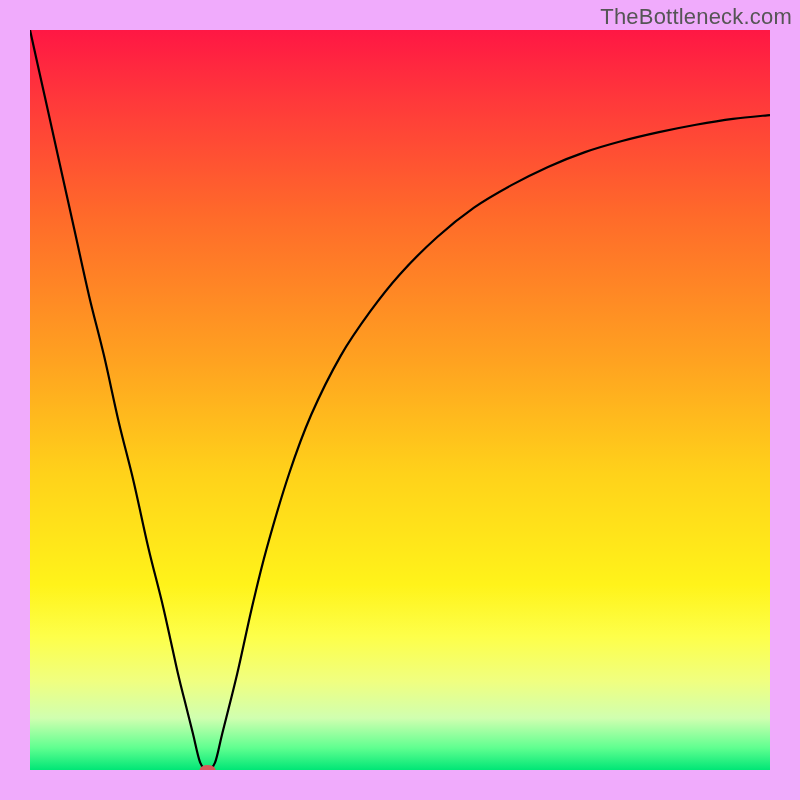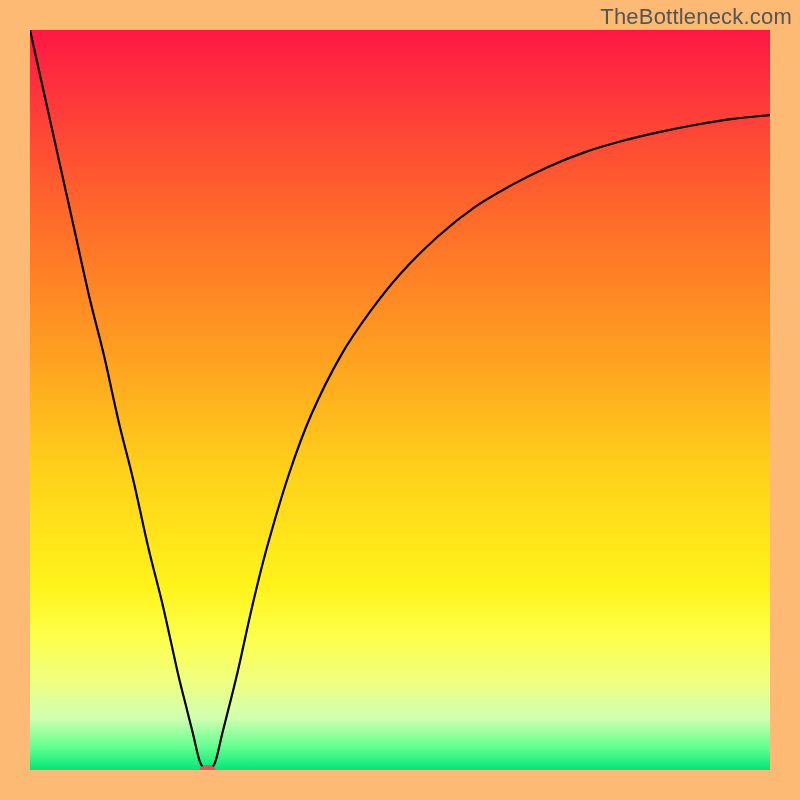--- a/index.html
+++ b/index.html
@@ -9,21 +9,21 @@
     height: 800px;
     background: #000;
     overflow: hidden;
     font-family: Arial, Helvetica, sans-serif;
   }
   .frame {
     position: absolute;
     top: 0; left: 0;
     width: 800px;
     height: 800px;
-    background: #fdba74;
+    background: #f0abfc;
   }
   .plot-area {
     position: absolute;
     
     left: 30px;
     top: 30px;
     width: 740px;
     height: 740px;
     overflow: hidden;
   }

